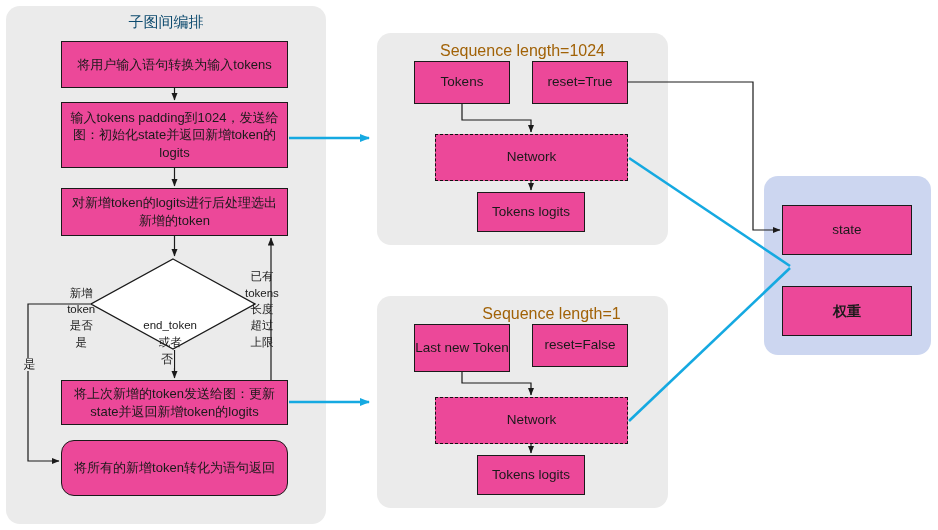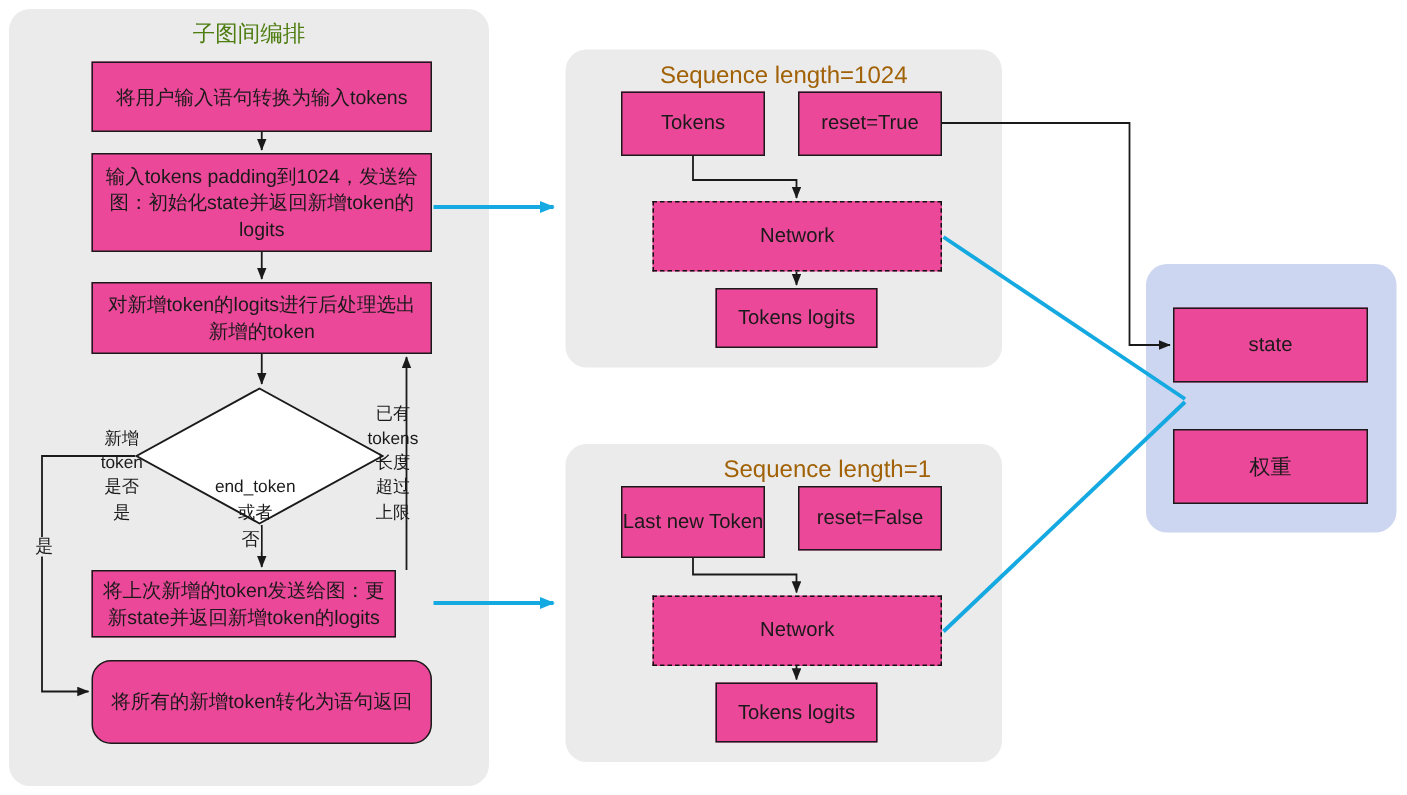--- a/index.html
+++ b/index.html
@@ -12,37 +12,37 @@
   .panel-gray{background:#ebebeb;}
   .panel-blue{background:#ccd6f0;}
 
   #panel-left{left:6px;top:6px;width:320px;height:518px;}
   #panel-seq1024{left:377px;top:33px;width:291px;height:212px;}
   #panel-seq1{left:377px;top:296px;width:291px;height:212px;}
   #panel-shared{left:764px;top:176px;width:167px;height:179px;}
 
   .panel-title{position:absolute;width:100%;text-align:center;
                font-size:16px;color:#a16207;}
-  #panel-left .panel-title{top:7px;font-size:15px;color:#4d7c0f;}
+  #panel-left .panel-title{top:7px;font-size:15px;color:#0c4a6e;}
   #panel-seq1024 .panel-title{top:9px;}
   #panel-seq1 .panel-title{top:9px;padding-left:29px;}
 
   
   .node{position:absolute;background:#ec4899;border:1.3px solid #1a1a1a;
         display:flex;align-items:center;justify-content:center;
         text-align:center;line-height:1.35;box-sizing:border-box;}
   .node.dashed{border:1.6px dashed #111;}
   .fc-node{font-size:13px;padding:2px 6px;}
   .sq-node{font-size:13.5px;}
 
   
   #fc-box1{left:61px;top:41px;width:227px;height:47px;}
   #fc-box2{left:61px;top:102px;width:227px;height:66px;}
   #fc-box3{left:61px;top:188px;width:227px;height:48px;}
-  #fc-box5{left:61px;top:380px;width:203px;height:45px;}
+  #fc-box5{left:61px;top:380px;width:227px;height:45px;}
   #fc-box6{left:61px;top:440px;width:227px;height:56px;border-radius:13px;}
 
   
   #fc-diamond{position:absolute;left:90px;top:258px;width:166px;height:92px;}
   #fc-diamond svg{position:absolute;left:0;top:0;}
   #fc-diamond .dlabel{position:absolute;left:0;top:0;width:166px;height:92px;
       display:flex;align-items:flex-end;justify-content:center;
       font-size:11.5px;line-height:1.42;text-align:center;gap:48px;}
 
   
@@ -52,21 +52,21 @@
   #sq1024-logits{left:477px;top:192px;width:108px;height:40px;}
 
   #sq1-token{left:414px;top:324px;width:96px;height:48px;}
   #sq1-reset{left:532px;top:324px;width:96px;height:43px;}
   #sq1-network{left:435px;top:397px;width:193px;height:47px;}
   #sq1-logits{left:477px;top:455px;width:108px;height:40px;}
 
   
   #shared-state{left:782px;top:205px;width:130px;height:50px;}
   #shared-weights{left:782px;top:286px;width:130px;height:50px;}
-  #shared-weights .t{font-size:14px;}
+  #shared-weights .t{font-size:14px;font-weight:bold;}
 
   
   #edges{position:absolute;left:0;top:0;width:938px;height:530px;
          pointer-events:none;}
 
   
   .edge-label{position:absolute;font-size:12px;color:#1a1a1a;
               background:#ebebeb;padding:0 1px;}
   #label-yes{left:22px;top:358px;width:13px;text-align:center;line-height:1.05;}
   #label-no{left:160px;top:351px;}

